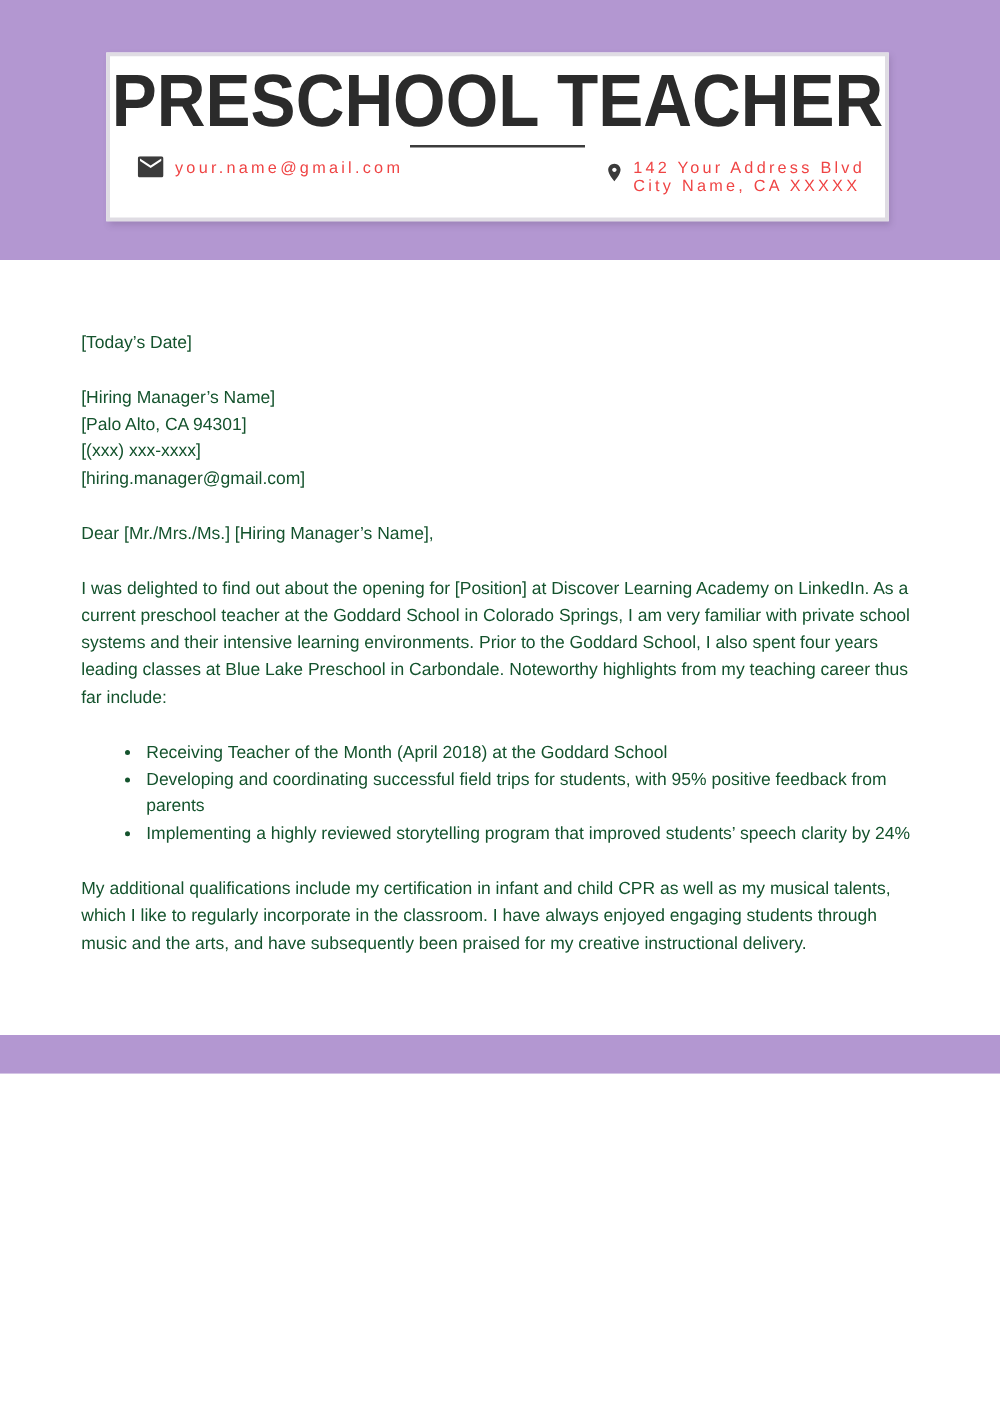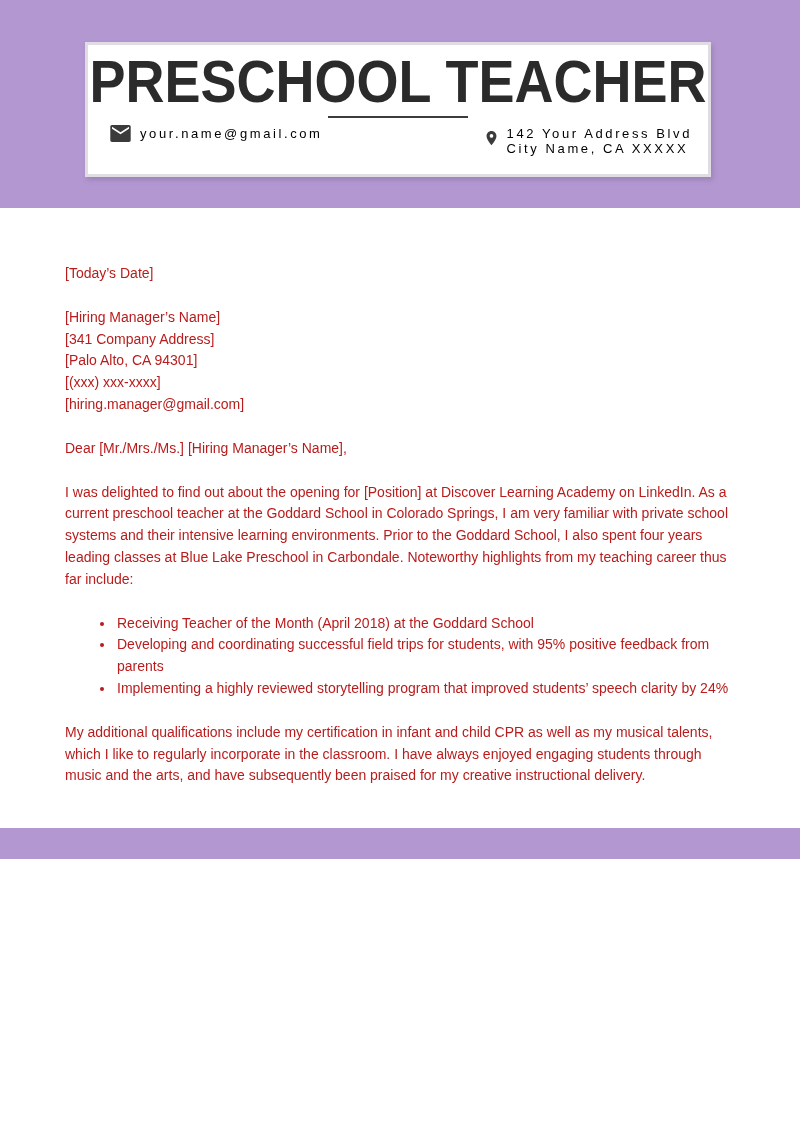--- a/index.html
+++ b/index.html
@@ -55,37 +55,37 @@
   .contact-row {
     display:flex;
     justify-content:space-between;
     padding:0 16px 0 22px;
   }
   .contact-left { display:flex; flex-direction:column; gap:5px; }
   .contact-item { display:flex; align-items:center; gap:9px; }
   .contact-text {
     font-size:13px;
     letter-spacing:2.6px;
-    color:#000000;
+    color:#ef4444;
     white-space:nowrap;
   }
   .contact-right { display:flex; align-items:flex-start; gap:7px; padding-top:1px; }
   .addr-lines { display:flex; flex-direction:column; gap:0; }
   .icon svg { display:block; fill:#3b3b3b; }
 
   
   .letter-body {
     position:absolute;
     top:208px;
     left:65px;
     width:673px;
     padding-top:55px;
     font-size:14px;
     line-height:21.8px;
-    color:#b91c1c;
+    color:#14532d;
   }
   .letter-body p { margin:0 0 22px 0; }
   .recipient-block p { margin:0; }
   .recipient-block { margin:0 0 22px 0; }
   ul.highlights {
     margin:0 0 22px 0;
     padding-left:50px;
     list-style:disc outside;
   }
   ul.highlights li { padding-left:2px; }
@@ -133,21 +133,20 @@
         </div>
       </div>
     </div>
   </div>
 
   <div class="letter-body">
     <p>[Today’s Date]</p>
 
     <div class="recipient-block">
       <p>[Hiring Manager’s Name]</p>
-      <p>[341 Company Address]</p>
       <p>[Palo Alto, CA 94301]</p>
       <p>[(xxx) xxx-xxxx]</p>
       <p>[hiring.manager@gmail.com]</p>
     </div>
 
     <p>Dear [Mr./Mrs./Ms.] [Hiring Manager’s Name],</p>
 
     <p>I was delighted to find out about the opening for [Position] at Discover Learning Academy on LinkedIn. As a current preschool teacher at the Goddard School in Colorado Springs, I am very familiar with private school systems and their intensive learning environments. Prior to the Goddard School, I also spent four years leading classes at Blue Lake Preschool in Carbondale. Noteworthy highlights from my teaching career thus far include:</p>
 
     <ul class="highlights">

